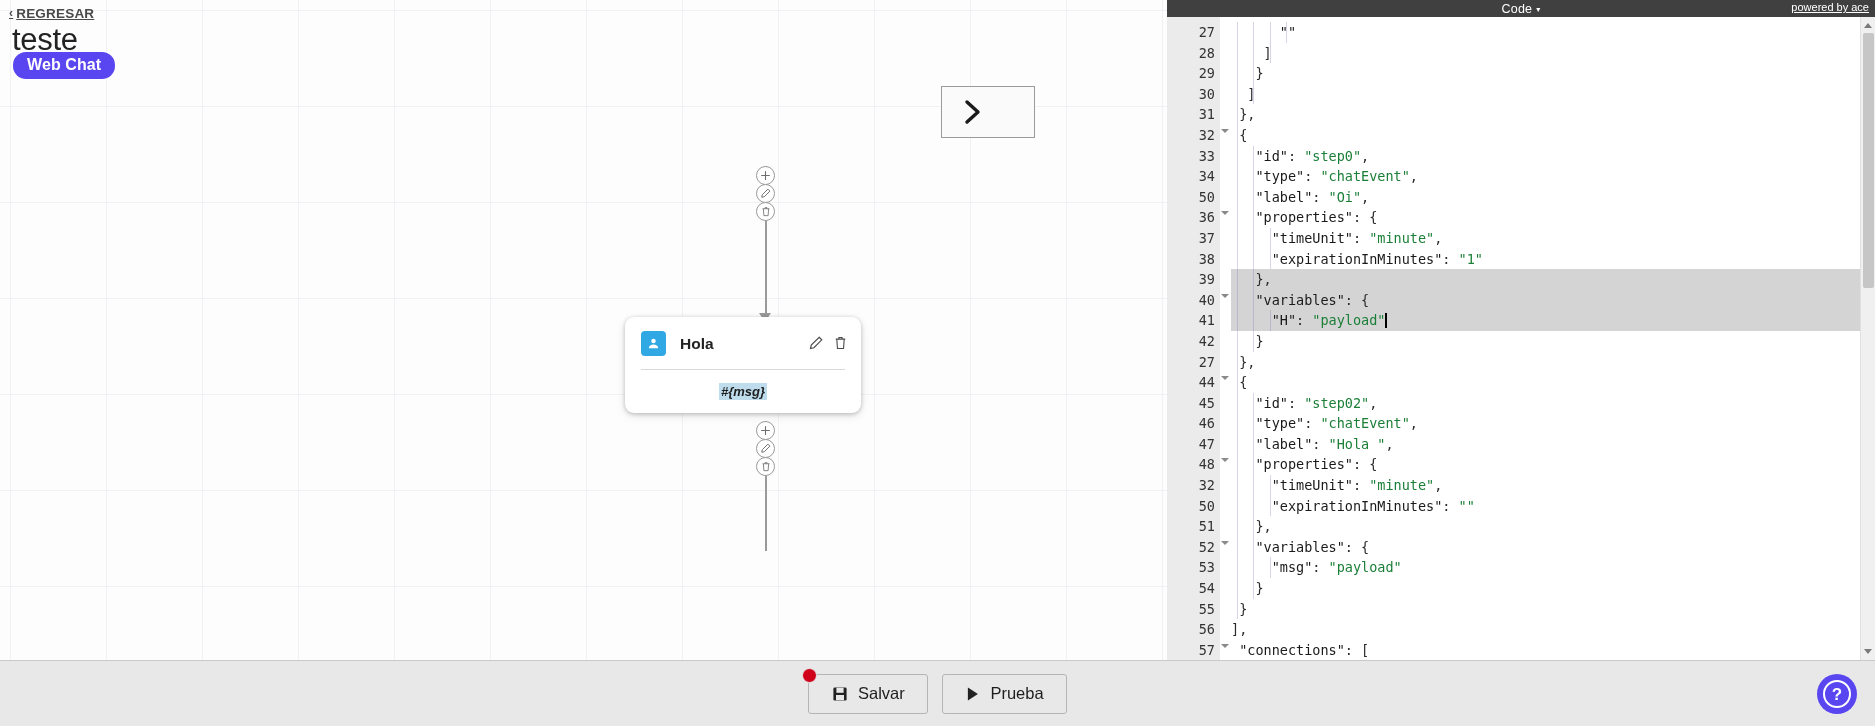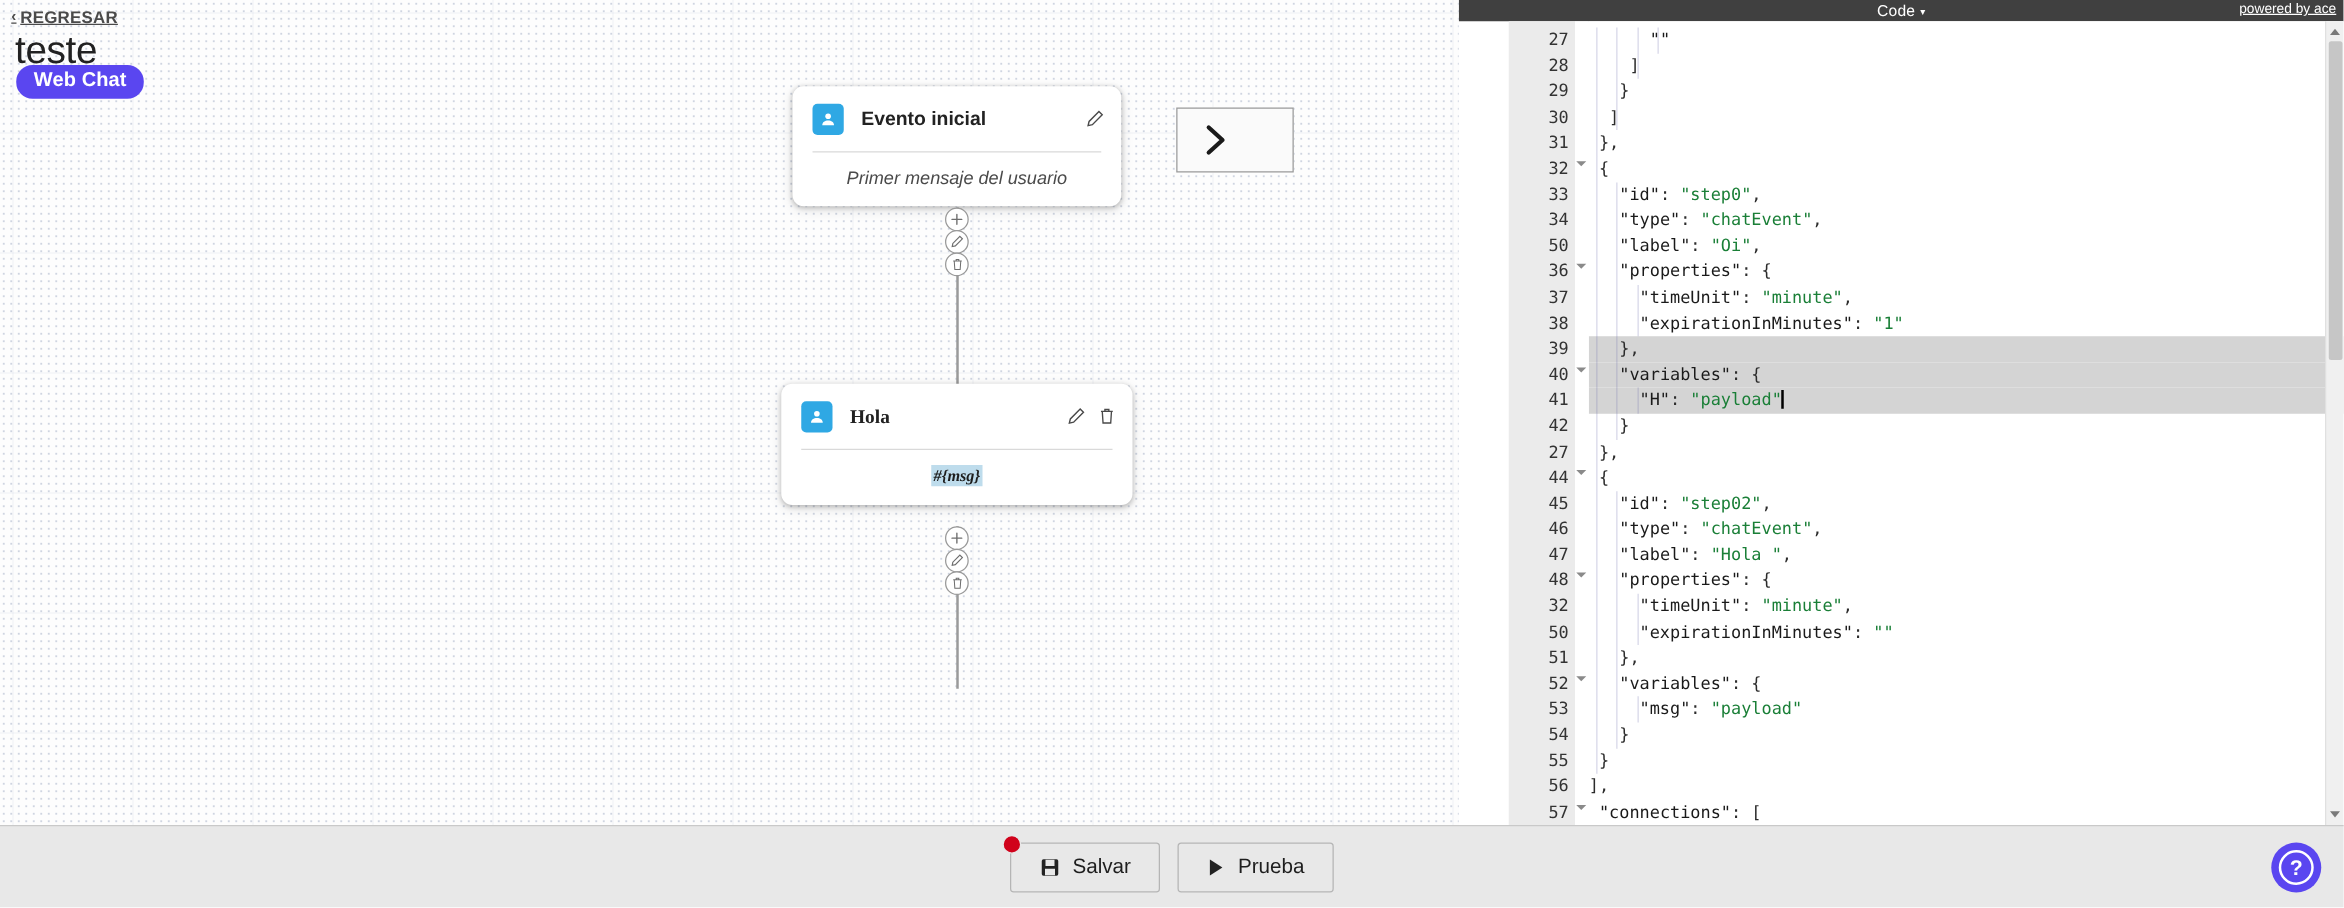--- a/index.html
+++ b/index.html
@@ -125,21 +125,21 @@
     position: absolute; right: 6px; top: 1px;
     color: #fff; font-size: 11px; text-decoration: underline; cursor: pointer;
   }
   #editor-wrap {
     position: relative; height: 643px; display: flex;
     font-family: "DejaVu Sans Mono", monospace;
     font-size: 13.5px; line-height: 20.6px;
   }
   #gutter {
     width: 53px; background: #ebebeb; color: #333;
-    flex: 0 0 auto; padding-top: 5px; position: relative; margin-left: 40px;
+    flex: 0 0 auto; padding-top: 5px; position: relative;
   }
   .gline {
     height: 20.6px; text-align: right; padding-right: 5px;
     position: relative; font-size: 13.5px;
   }
   .gline .fold {
     position: absolute; right: -9px; top: 4px;
     width: 0; height: 0;
     border-left: 4px solid transparent; border-right: 4px solid transparent;
     border-top: 4.5px solid #8a8a8a;
@@ -256,61 +256,41 @@
           <path d="M11.5 1.6l2.9 2.9-8.2 8.2-3.6.7.7-3.6z" fill="none" stroke="#6e6e6e" stroke-width="1.4"></path>
         </svg>
       </div>
       <div class="cbtn">
         <svg width="10" height="11" viewBox="0 0 14 16">
           <path d="M2 4h10M5.5 4V2.4h3V4M3.2 4l.7 10h6.2l.7-10" fill="none" stroke="#6e6e6e" stroke-width="1.2"></path>
         </svg>
       </div>
     </div>
 
-    <div class="node" style="left:634px; top:69px; width:263px;">
-      <div class="node-head">
-        <div class="node-avatar">
-          <svg width="15" height="15" viewBox="0 0 24 24">
-            <circle cx="12" cy="8" r="3.6" fill="#fff"></circle>
-            <path d="M4.5 19.5c0-4 3.4-6 7.5-6s7.5 2 7.5 6z" fill="#fff"></path>
-          </svg>
-        </div>
-        <div class="node-title">Evento inicial</div>
-        <div class="node-actions">
-          <span class="act">
-            <svg width="14" height="14" viewBox="0 0 16 16">
-              <path d="M11.6 1.4l3 3L5.6 13.4l-3.9.9.9-3.9z" fill="none" stroke="#4a4a4a" stroke-width="1.3"></path>
-            </svg>
-          </span>
-        </div>
-      </div>
-      <div class="node-divider"></div>
-      <div class="node-body placeholder">Primer mensaje del usuario</div>
-    </div>
 
     <div class="conn-line" style="left:765px; top:421px; height:130px;"></div>
     <div class="conn-btns" style="left:756px; top:422px;">
       <div class="cbtn">
         <svg width="11" height="11" viewBox="0 0 11 11">
           <path d="M5.5 1.6v7.8M1.6 5.5h7.8" stroke="#6e6e6e" stroke-width="1.1" stroke-linecap="round"></path>
         </svg>
       </div>
       <div class="cbtn">
         <svg width="11" height="11" viewBox="0 0 16 16">
           <path d="M11.5 1.6l2.9 2.9-8.2 8.2-3.6.7.7-3.6z" fill="none" stroke="#6e6e6e" stroke-width="1.4"></path>
         </svg>
       </div>
       <div class="cbtn">
         <svg width="10" height="11" viewBox="0 0 14 16">
           <path d="M2 4h10M5.5 4V2.4h3V4M3.2 4l.7 10h6.2l.7-10" fill="none" stroke="#6e6e6e" stroke-width="1.2"></path>
         </svg>
       </div>
     </div>
 
-    <div class="node" style="left:625px; top:307px; width:281px;font-family:Liberation Serif, serif;">
+    <div class="node" style="left:625px; top:317px; width:236px;">
       <div class="node-head">
         <div class="node-avatar">
           <svg width="15" height="15" viewBox="0 0 24 24">
             <circle cx="12" cy="8" r="3.6" fill="#fff"></circle>
             <path d="M4.5 19.5c0-4 3.4-6 7.5-6s7.5 2 7.5 6z" fill="#fff"></path>
           </svg>
         </div>
         <div class="node-title">Hola</div>
         <div class="node-actions">
           <span class="act">

